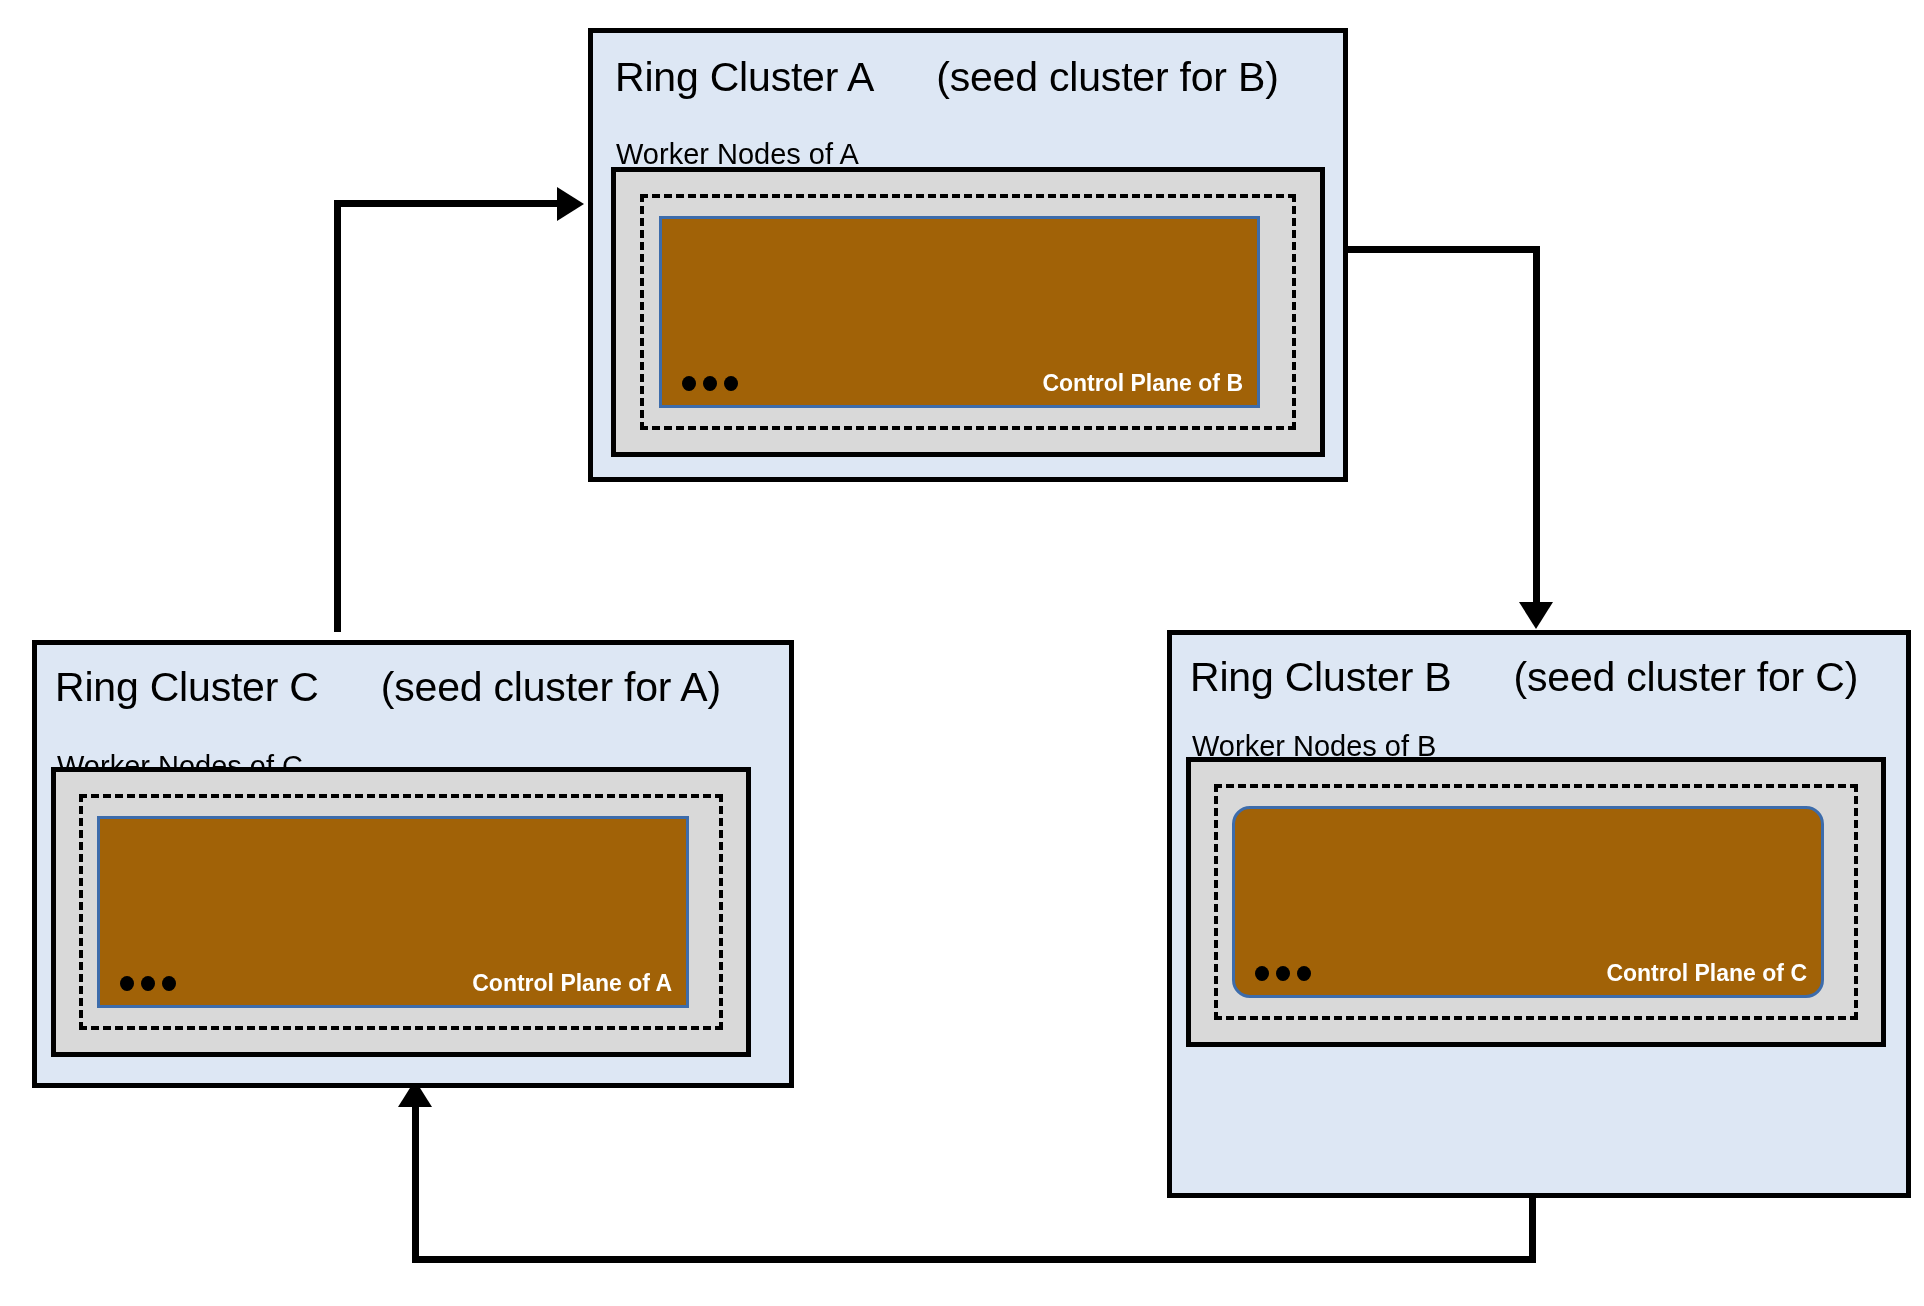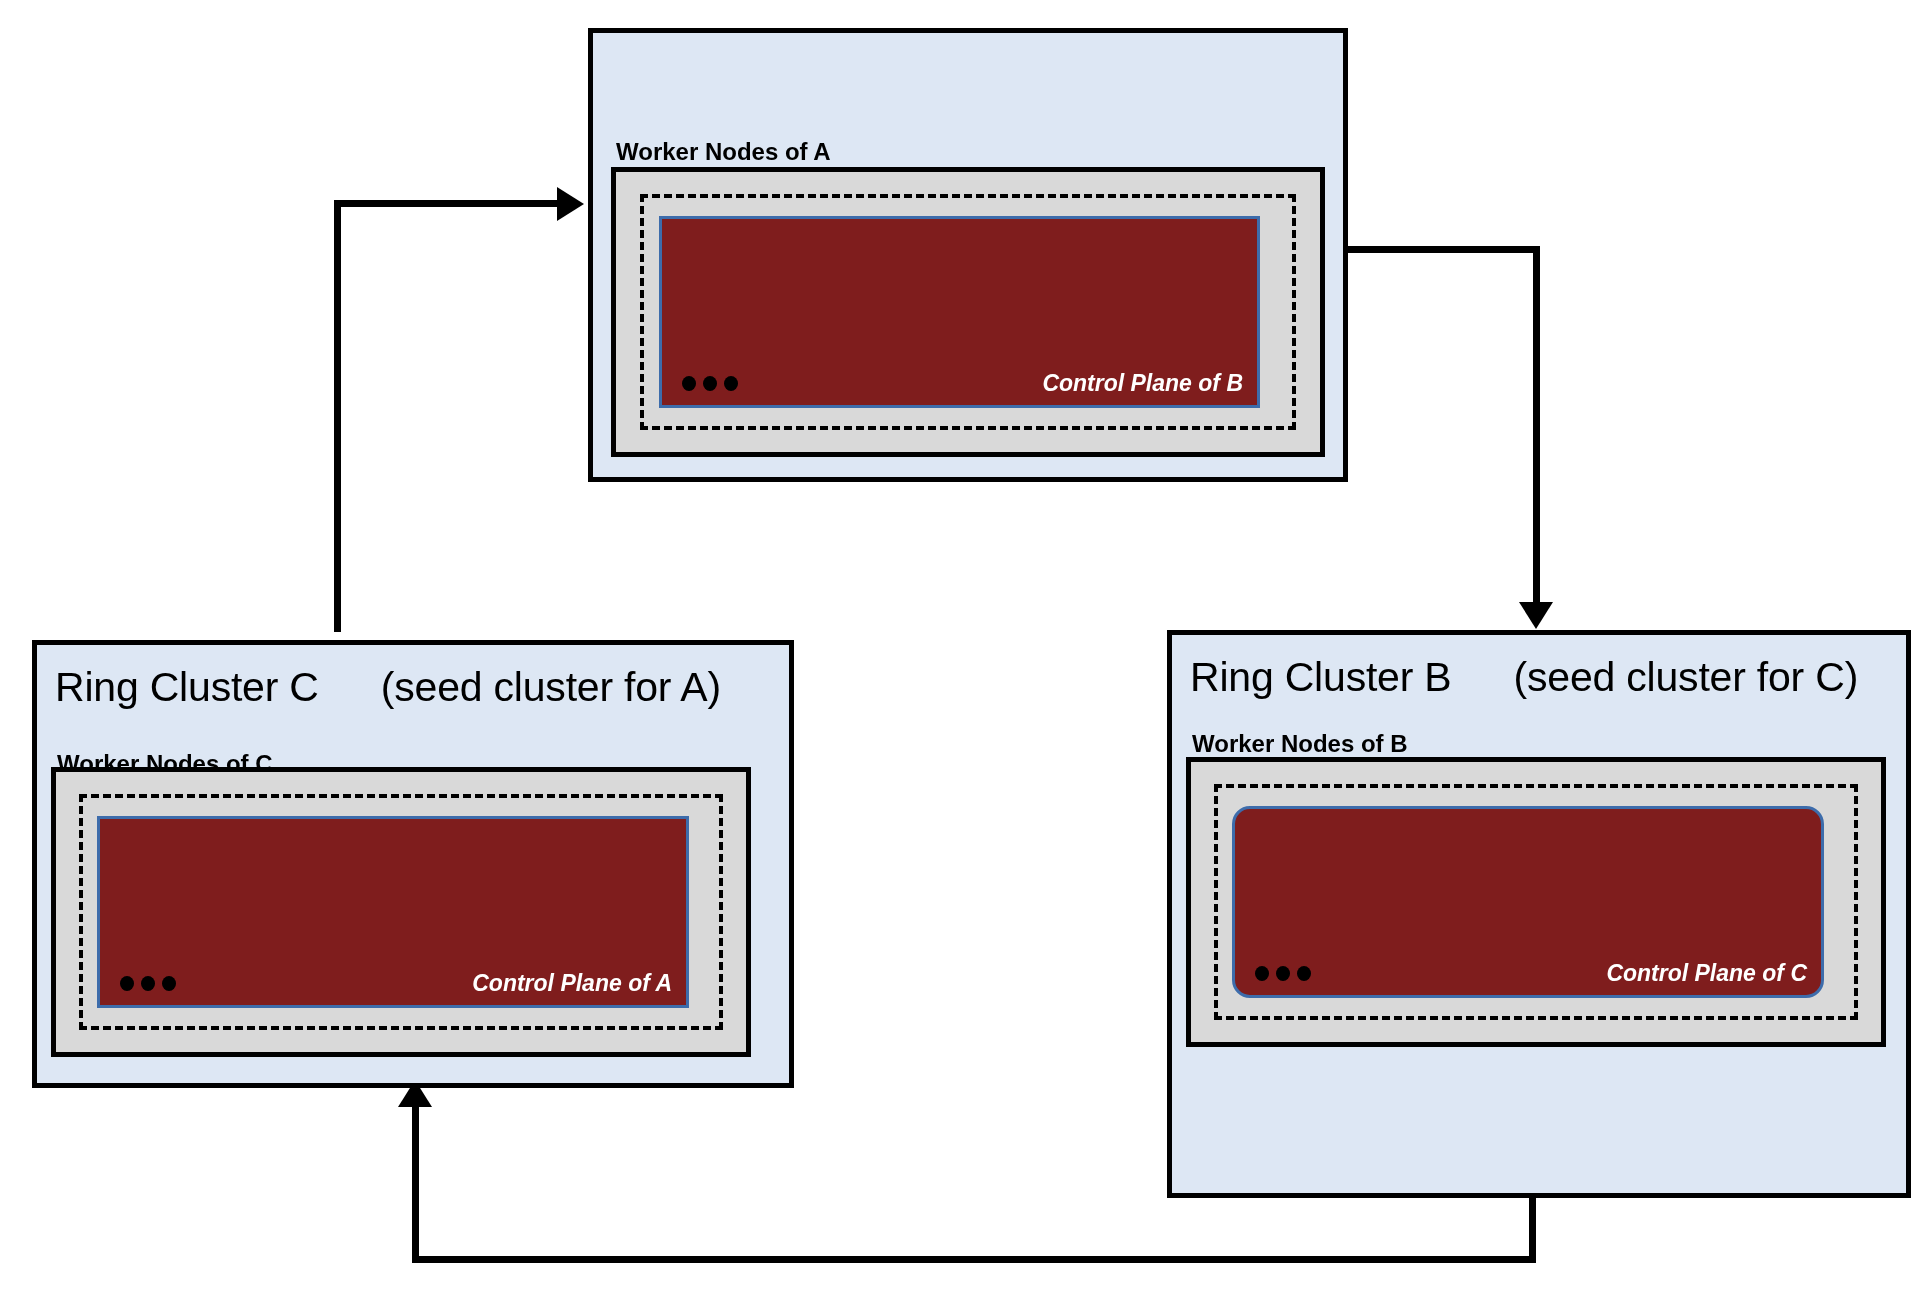--- a/index.html
+++ b/index.html
@@ -20,46 +20,45 @@
     font-weight:400;
     letter-spacing:-0.2px;
     line-height:1;
   }
   .cluster-title .seed{ margin-left:62px; }
 
   .worker-label{
     position:absolute;
     white-space:nowrap;
     color:#000;
-    font-size:24px;
-    font-weight:700;
+    font-size:29px;
+    font-weight:400;
     line-height:1;
   }
 
   
   .nodebox{
     position:absolute;
     background:#d9d9d9;
     border:5px solid #000;
     box-sizing:border-box;
   }
   
   .dashbox{
     position:absolute;
     border:4px dashed #000;
     box-sizing:border-box;
     background:transparent;
   }
   
   .cplane{
     position:absolute;
-    background:#7f1d1d;
+    background:#a16207;
     border:3px solid #3d6cab;
     box-sizing:border-box;
-    font-style:italic;
   }
   .cplane-label{
     position:absolute;
     right:14px;
     bottom:10px;
     color:#ffffff;
     font-size:23px;
     font-weight:700;
     white-space:nowrap;
     line-height:1;
@@ -98,20 +97,23 @@
   <div class="ln" style="left:1529px; top:1078px; width:7px; height:185px;"></div>
   <div class="ln" style="left:412px; top:1256px; width:1124px; height:7px;"></div>
   <div class="ln" style="left:412px; top:1106px; width:7px; height:157px;"></div>
   <div class="arrowhead ah-up" style="left:398px; top:1080px;"></div>
 
   <div class="ln" style="left:334px; top:200px; width:7px; height:432px;"></div>
   <div class="ln" style="left:334px; top:200px; width:225px; height:7px;"></div>
   <div class="arrowhead ah-right" style="left:557px; top:187px;"></div>
 
   <div class="cluster" style="left:588px; top:28px; width:760px; height:454px;">
+    <div class="cluster-title" style="left:22px; top:24px;">
+      <span>Ring Cluster A</span><span class="seed">(seed cluster for B)</span>
+    </div>
     <div class="worker-label" style="left:23px; top:107px;">Worker Nodes of A</div>
 
     <div class="nodebox" style="left:18px; top:134px; width:714px; height:290px;">
       <div class="dashbox" style="left:24px; top:22px; right:24px; bottom:22px;">
         <div class="cplane" style="left:15px; top:18px; right:32px; bottom:18px;">
           <div class="dots">
             <i></i>
               <i></i>
               <i></i>
           </div>

